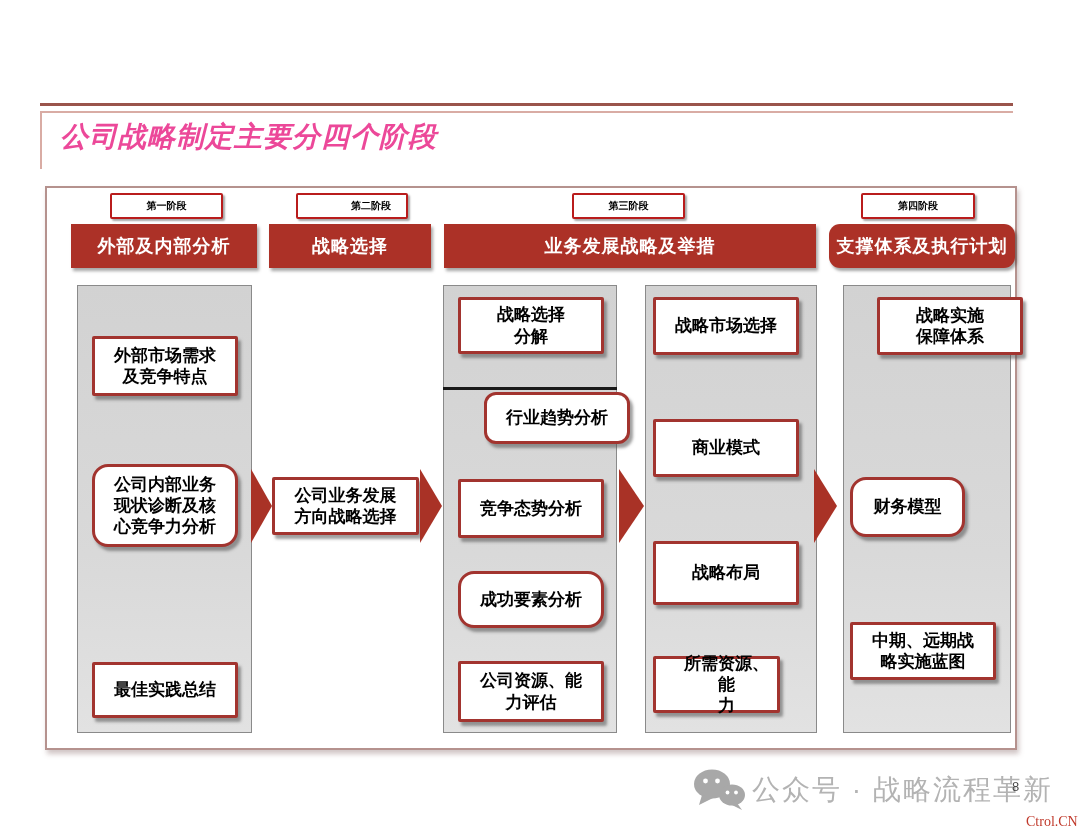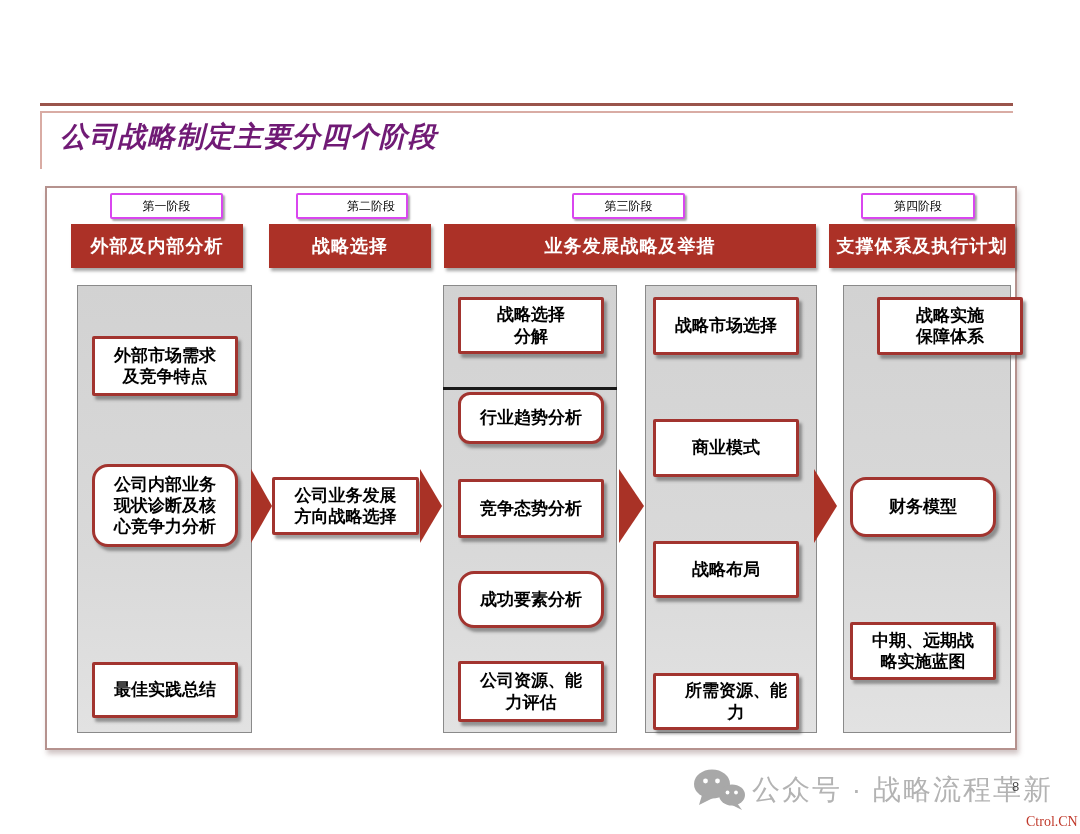--- a/index.html
+++ b/index.html
@@ -6,36 +6,36 @@
   body{
     width:1080px;height:834px;position:relative;background:#ffffff;
     font-family:"Liberation Sans","DejaVu Sans",sans-serif;overflow:hidden;
   }
   .abs{position:absolute;box-sizing:border-box;}
 
   
   .title-rule{background:#9a544b;}
   .title-corner{border-top:2px solid #d9aca4;border-left:2px solid #d9aca4;}
   .page-title{
-    font-size:28px;font-weight:bold;font-style:italic;color:#701a75;
+    font-size:28px;font-weight:bold;font-style:italic;color:#ec4899;
     letter-spacing:1px;white-space:nowrap;
   }
 
   
   .main-frame{
     border:2px solid #b5928e;background:#fff;
     box-shadow:2px 4px 5px rgba(120,90,90,.35);
   }
 
   
   .stage-label{
-    background:#fff;border:2px solid #d946ef;border-radius:2px;
+    background:#fff;border:2px solid #b91c1c;border-radius:2px;
     box-shadow:2px 2px 2px rgba(0,0,0,.35);
     display:flex;align-items:center;justify-content:center;
-    font-size:12px;font-weight:normal;color:#000;
+    font-size:10px;font-weight:bold;color:#000;
   }
 
   
   .banner{
     background:#ac3127;color:#fff;font-weight:bold;font-size:18px;
     display:flex;align-items:center;justify-content:center;
     box-shadow:2px 3px 3px rgba(0,0,0,.35);letter-spacing:1px;
   }
 
   
@@ -83,30 +83,30 @@
 <div class="abs stage-label" style="left:296px;top:193px;width:112px;height:26px;padding-left:38px;">
     <span>第二阶段</span>
   </div>
 <div class="abs stage-label" style="left:572px;top:193px;width:113px;height:26px;">
     <span>第三阶段</span>
   </div>
 <div class="abs stage-label" style="left:861px;top:193px;width:114px;height:26px;">
     <span>第四阶段</span>
   </div>
 
-<div class="abs banner" style="left:71px;top:224px;width:172px;height:44px;">
+<div class="abs banner" style="left:71px;top:224px;width:186px;height:44px;">
     <span>外部及内部分析</span>
   </div>
 <div class="abs banner" style="left:269px;top:224px;width:162px;height:44px;">
     <span>战略选择</span>
   </div>
 <div class="abs banner" style="left:444px;top:224px;width:372px;height:44px;">
     <span>业务发展战略及举措</span>
   </div>
-<div class="abs banner" style="left:829px;top:224px;width:186px;height:44px;">
+<div class="abs banner" style="left:829px;top:224px;width:186px;height:44px;border-radius:11px;">
     <span>支撑体系及执行计划</span>
   </div>
 
 <div class="abs gcol" style="left:77px;top:285px;width:175px;height:448px;"></div>
 <div class="abs gcol" style="left:443px;top:285px;width:174px;height:448px;"></div>
 <div class="abs gcol" style="left:645px;top:285px;width:172px;height:448px;"></div>
 <div class="abs gcol" style="left:843px;top:285px;width:168px;height:448px;"></div>
 
 <div class="abs divider" style="left:443px;top:387px;width:174px;height:3px;"></div>
 
@@ -115,35 +115,35 @@
 <div class="abs fbox round" style="left:92px;top:464px;width:146px;height:83px;">公司内部业务
 现状诊断及核
 心竞争力分析</div>
 <div class="abs fbox" style="left:92px;top:662px;width:146px;height:56px;">最佳实践总结</div>
 
 <div class="abs fbox" style="left:272px;top:477px;width:147px;height:58px;">公司业务发展
 方向战略选择</div>
 
 <div class="abs fbox" style="left:458px;top:297px;width:146px;height:57px;">战略选择
 分解</div>
-<div class="abs fbox round-sm" style="left:458px;top:392px;width:146px;height:52px;">行业趋势分析</div>
+<div class="abs fbox round-sm" style="left:484px;top:392px;width:146px;height:52px;">行业趋势分析</div>
 <div class="abs fbox" style="left:458px;top:479px;width:146px;height:59px;">竞争态势分析</div>
 <div class="abs fbox round" style="left:458px;top:571px;width:146px;height:57px;">成功要素分析</div>
 <div class="abs fbox" style="left:458px;top:661px;width:146px;height:61px;">公司资源、能
 力评估</div>
 
 <div class="abs fbox" style="left:653px;top:297px;width:146px;height:58px;">战略市场选择</div>
 <div class="abs fbox" style="left:653px;top:419px;width:146px;height:58px;">商业模式</div>
-<div class="abs fbox" style="left:653px;top:541px;width:146px;height:57px;">战略布局</div>
-<div class="abs fbox" style="left:653px;top:673px;width:146px;height:57px;padding-left:20px;">所需资源、能
+<div class="abs fbox" style="left:653px;top:541px;width:146px;height:64px;">战略布局</div>
+<div class="abs fbox" style="left:653px;top:656px;width:127px;height:57px;padding-left:20px;">所需资源、能
 力</div>
 
 <div class="abs fbox" style="left:850px;top:297px;width:146px;height:58px;margin-left:27px;">战略实施
 保障体系</div>
-<div class="abs fbox round" style="left:850px;top:477px;width:146px;height:60px;">财务模型</div>
+<div class="abs fbox round" style="left:850px;top:477px;width:115px;height:60px;">财务模型</div>
 <div class="abs fbox" style="left:850px;top:622px;width:146px;height:58px;">中期、远期战
 略实施蓝图</div>
 
 <div class="abs arrow" style="left:251px;top:469px;width:21px;height:74px;"></div>
 <div class="abs arrow" style="left:420px;top:469px;width:22px;height:74px;"></div>
 <div class="abs arrow" style="left:619px;top:469px;width:25px;height:74px;"></div>
 <div class="abs arrow" style="left:814px;top:469px;width:23px;height:74px;"></div>
 
 <span class="abs" style="left:692px;top:768px;width:54px;height:42px;">
   <svg width="54" height="42" viewBox="0 0 54 42" xmlns="http://www.w3.org/2000/svg">

